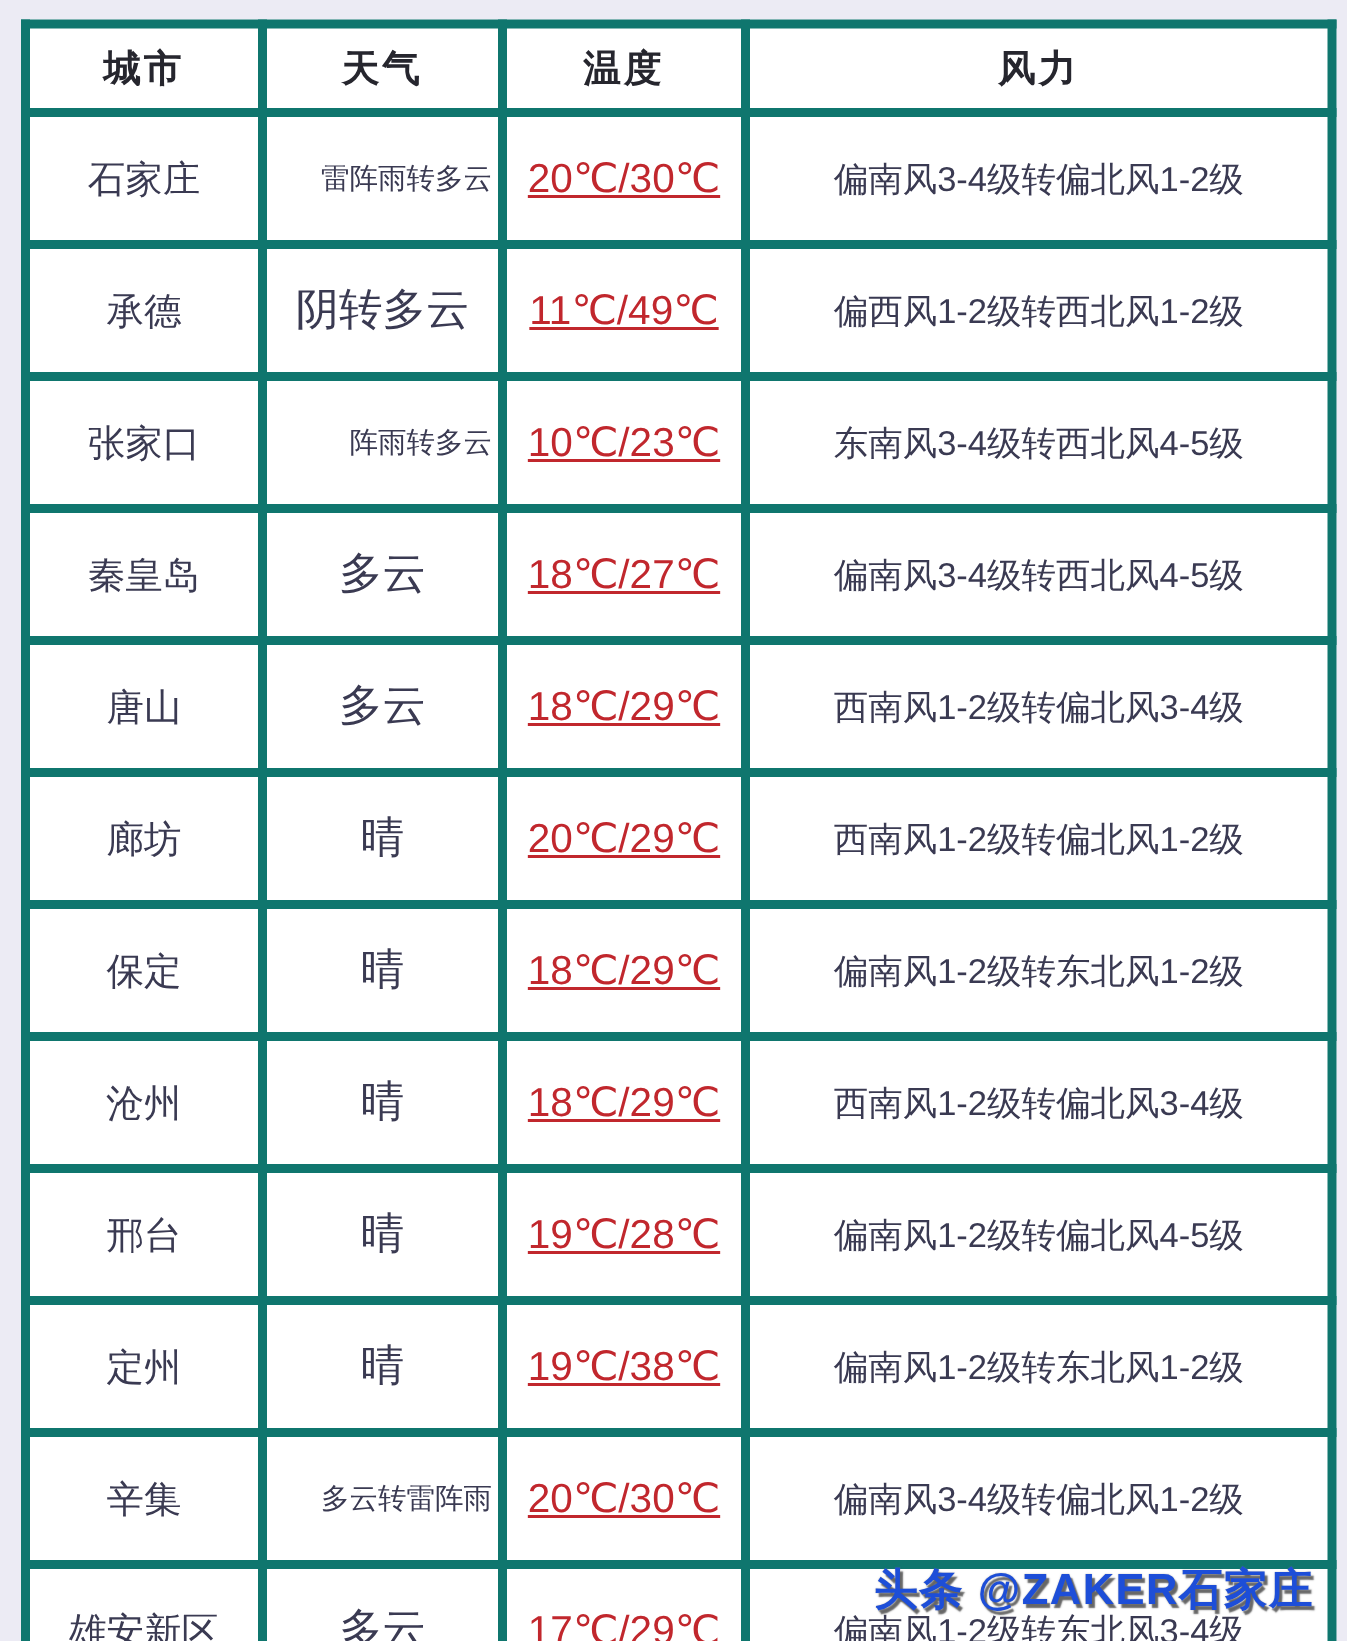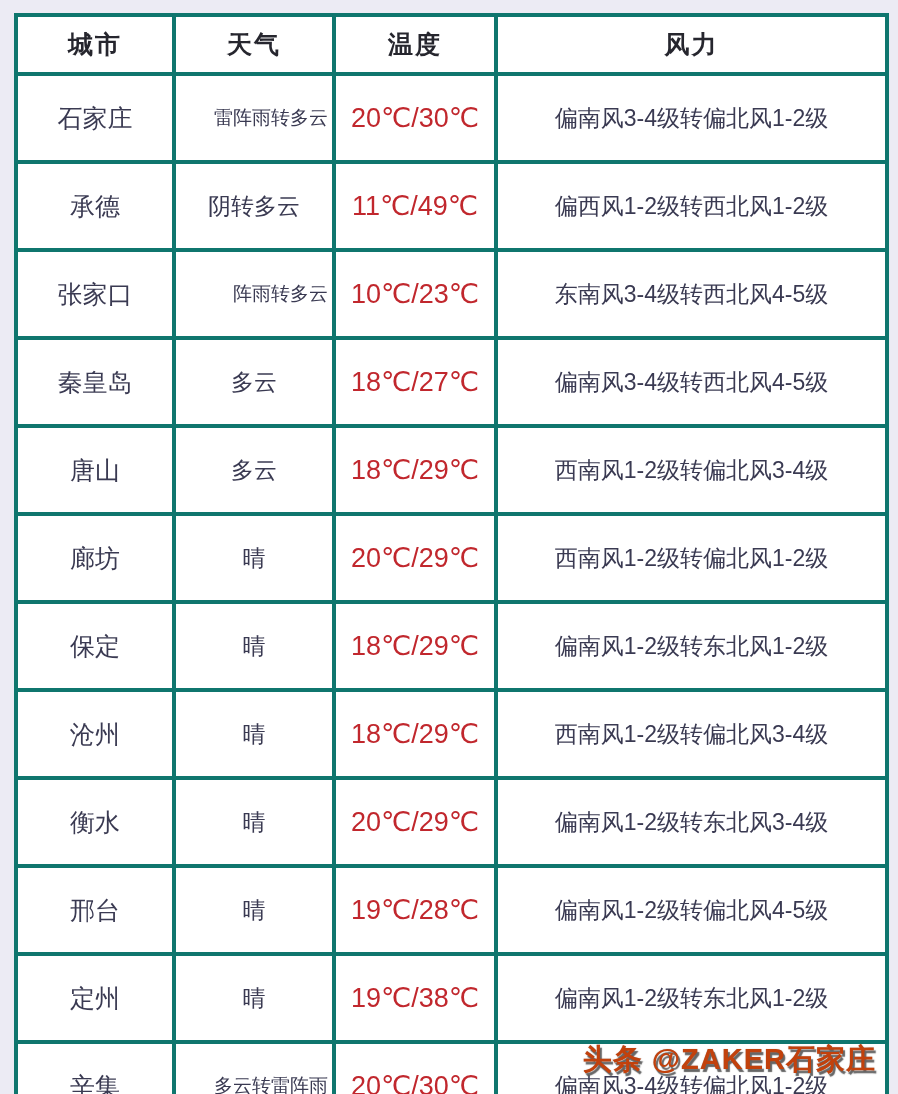--- a/index.html
+++ b/index.html
@@ -21,49 +21,49 @@
   table.weather-table {
     position: absolute;
     left: 14px;
     top: 13px;
     width: 871px;
     border-collapse: collapse;
     background: #FFFFFF;
     table-layout: fixed;
   }
   th, td {
-    border: 4px solid #0f766e;
+    border: 6px solid #0f766e;
     text-align: center;
     vertical-align: middle;
     color: #3A3A52;
     padding: 0 4px;
     overflow: hidden;
     white-space: nowrap;
     margin-top: 16px;
   }
   thead tr { height: 59px; }
   tbody tr { height: 88px; }
   th {
     font-size: 25px;
     font-weight: 700;
     color: #26262E;
     letter-spacing: 2px;
   }
   td.city { font-size: 25px; }
-  td.weather { font-size: 23px; }
+  td.weather { font-size: 29px; }
   td.weather.small { font-size: 19px; letter-spacing: 0; text-align: right; }
-  td.temp { font-size: 27px; color: #C1272D; }
+  td.temp { font-size: 27px; color: #C1272D; text-decoration: underline; }
   td.wind { font-size: 23px; border-radius: 11px; }
   .watermark {
     position: absolute;
     right: 22px;
     bottom: 14px;
     font-size: 29px;
     font-weight: 700;
-    color: #c2410c;
+    color: #1d4ed8;
     text-shadow: 2px 3px 1px rgba(85,85,85,0.9), 0 0 1px rgba(120,120,120,0.6);
     letter-spacing: 1px;
   }
 </style>
 </head>
 <body>
 
 <div class="page">
   <table class="weather-table">
     <colgroup>
@@ -123,26 +123,20 @@
         <td class="temp">18℃/29℃</td>
         <td class="wind">偏南风1-2级转东北风1-2级</td>
       </tr>
       <tr>
         <td class="city">沧州</td>
         <td class="weather">晴</td>
         <td class="temp">18℃/29℃</td>
         <td class="wind">西南风1-2级转偏北风3-4级</td>
       </tr>
       <tr>
-        <td class="city">衡水</td>
-        <td class="weather">晴</td>
-        <td class="temp">20℃/29℃</td>
-        <td class="wind">偏南风1-2级转东北风3-4级</td>
-      </tr>
-      <tr>
         <td class="city">邢台</td>
         <td class="weather">晴</td>
         <td class="temp">19℃/28℃</td>
         <td class="wind">偏南风1-2级转偏北风4-5级</td>
       </tr>
       <tr>
         <td class="city">定州</td>
         <td class="weather">晴</td>
         <td class="temp">19℃/38℃</td>
         <td class="wind">偏南风1-2级转东北风1-2级</td>

